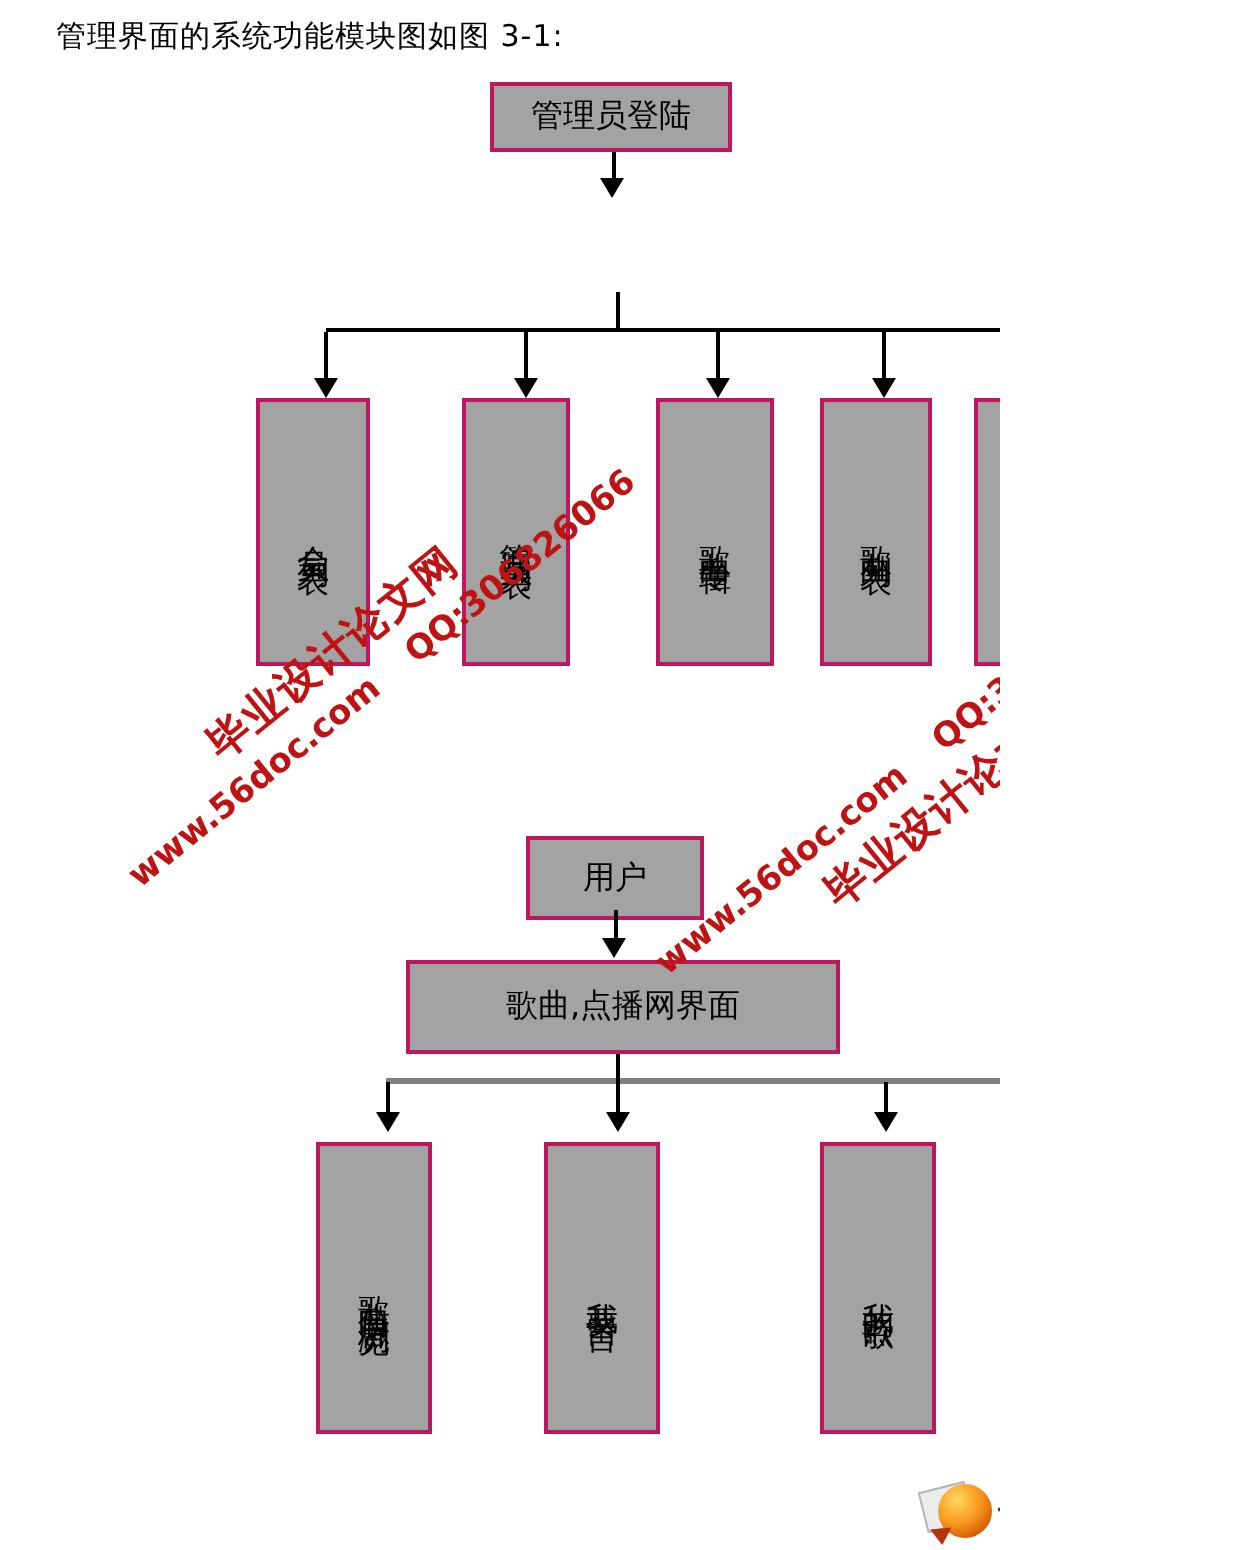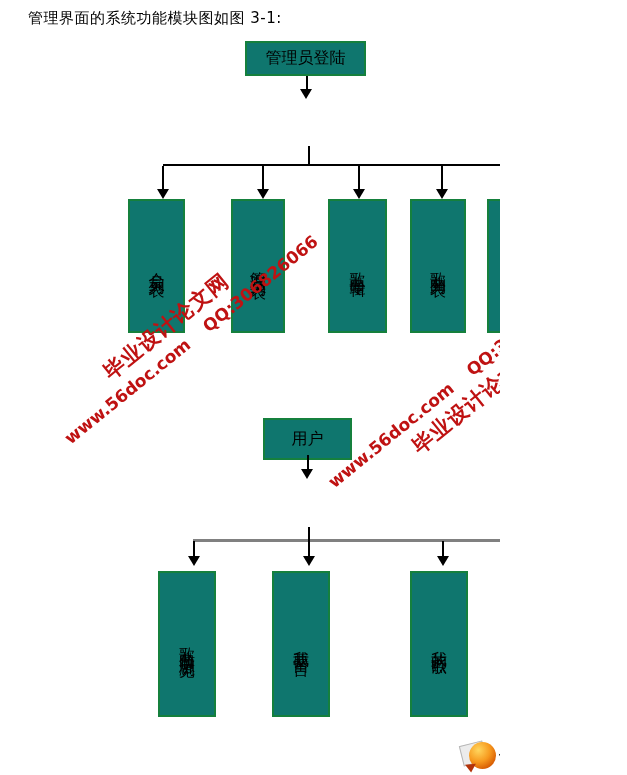--- a/index.html
+++ b/index.html
@@ -12,22 +12,22 @@
     overflow:hidden;
   }
   .caption{
     position:absolute;
     font-size:15px;
     letter-spacing:0.5px;
     white-space:nowrap;
   }
   .box{
     position:absolute;
-    border:2px solid #15803d;
-    background:#0f766e;
+    border:2px solid #be185d;
+    background:#a3a3a3;
     display:flex;
     align-items:center;
     justify-content:center;
     font-size:16px;
     text-align:center;
     box-sizing:border-box;
   }
   .vtext{
     writing-mode:vertical-lr;
     text-orientation:upright;
@@ -133,20 +133,21 @@
   <div class="box" style="left:487px;top:199px;width:57px;height:134px">
     <span class="vtext">留言列表</span>
   </div>
 
 
   <div class="box" style="left:263px;top:418px;width:89px;height:42px">用户</div>
 
   <div class="stem" style="left:307px;top:455px;height:15px"></div>
   <div class="arrow" style="left:301px;top:469px"></div>
 
+  <div class="box" style="left:203px;top:480px;width:217px;height:47px">歌曲,点播网界面</div>
 
   <div class="hbar gray" style="left:193px;top:539px;width:345px"></div>
 
   <div class="stem" style="left:193px;top:541px;height:16px"></div>
   <div class="arrow" style="left:188px;top:556px"></div>
   <div class="stem" style="left:308px;top:527px;height:30px"></div>
   <div class="arrow" style="left:303px;top:556px"></div>
   <div class="stem" style="left:442px;top:541px;height:16px"></div>
   <div class="arrow" style="left:437px;top:556px"></div>
   <div class="stem" style="left:536px;top:541px;height:16px"></div>

